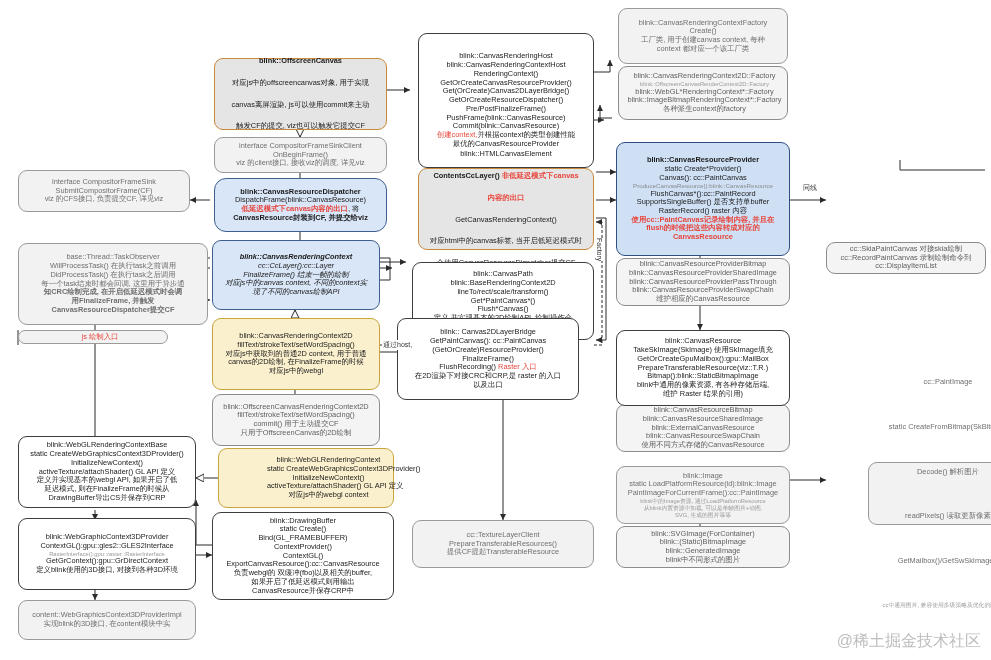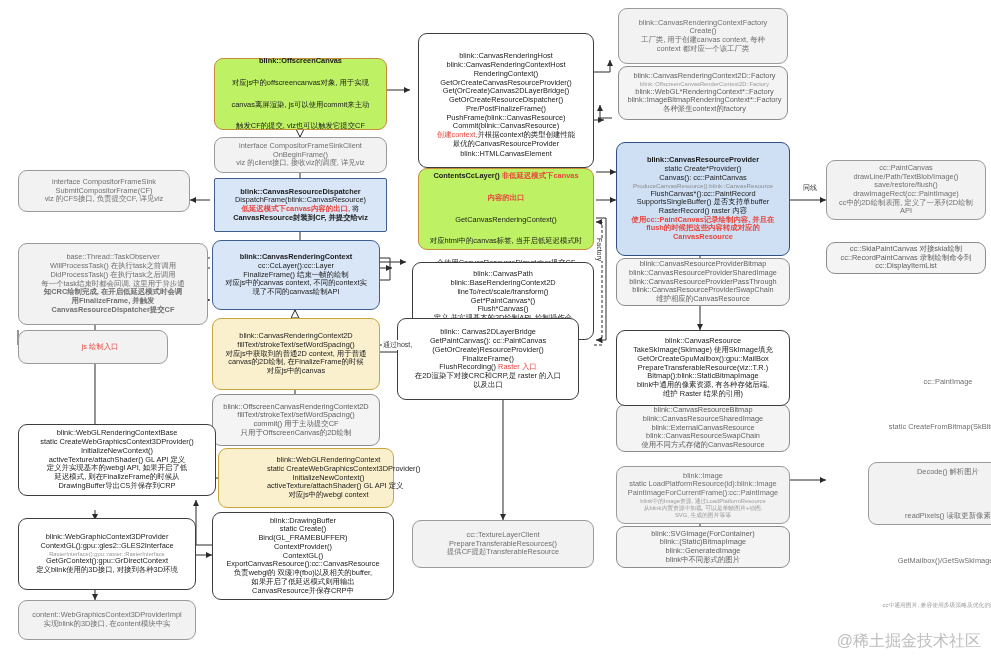--- a/index.html
+++ b/index.html
@@ -3,26 +3,26 @@
 <meta charset="utf-8">
 <style>
   html,body{margin:0;padding:0;background:#ffffff;}
   body{font-family:"Liberation Sans","DejaVu Sans",sans-serif;}
   #canvas-root{position:relative;width:991px;height:660px;overflow:hidden;background:#fff;}
   .node{position:absolute;box-sizing:border-box;border:1px solid #3d3d3d;
         border-radius:9px;text-align:center;line-height:1.18;
         font-size:7.4px;color:#1a1a1a;padding:3px 3px;background:#fff;
         display:flex;flex-direction:column;justify-content:center;align-items:flex-start;}
   .node .ln{display:block;width:100%;white-space:nowrap;overflow:visible;}
-  .sq{border-radius:2px;}
+  .sq{border-radius:12px;}
   .grey{background:#f2f2f2;border-color:#9a9a9a;color:#6f6f6f;}
   .grey2{background:#f4f4f4;border-color:#8c8c8c;color:#5f5f5f;}
   .blue{background:#d9e6f7;border-color:#3f5f8f;}
   .blue2{background:#cfe0f5;border-color:#2f4f7f;}
-  .orange{background:#bef264;border-color:#c98a3c;gap:13px;}
+  .orange{background:#e5e5e5;border-color:#c98a3c;gap:13px;}
   .yellow{background:#fbf0cd;border-color:#c9a63c;}
   .red{color:#e8453c;}
   .bold{font-weight:bold;}
   .small{font-size:6.2px;color:#8a8a8a;}
   .tiny{font-size:5.8px;color:#9a9a9a;}
   svg.edges{position:absolute;left:0;top:0;width:991px;height:660px;pointer-events:none;}
   .lbl{position:absolute;font-size:7px;color:#333;background:#fff;padding:0 1px;}
   .vlbl{position:absolute;font-size:7px;color:#333;background:#fff;
         writing-mode:vertical-rl;}
   .watermark{position:absolute;right:10px;bottom:8px;font-size:16px;color:#bdbdbd;}
@@ -199,63 +199,55 @@
     <span class="ln">Canvas(): cc::PaintCanvas</span>
     <span class="ln small">ProduceCanvasResource():blink::CanvasResource</span>
     <span class="ln">FlushCanvas*():cc::PaintRecord</span>
     <span class="ln">SupportsSingleBuffer() 是否支持单buffer</span>
     <span class="ln">RasterRecord() raster 内容</span>
     <span class="ln red bold">使用cc::PaintCanvas记录绘制内容, 并且在</span>
     <span class="ln red bold">flush的时候把这些内容转成对应的</span>
     <span class="ln red bold">CanvasResource</span>
   </div>
 
-  <div class="node grey" style="left:826px;top:160px;width:160px;height:60px;">
-    <span class="ln">cc::PaintCanvas</span>
-    <span class="ln">drawLine/Path/TextBlob/Image()</span>
-    <span class="ln">save/restore/flush()</span>
-    <span class="ln">drawImageRect(cc::PaintImage)</span>
-    <span class="ln">cc中的2D绘制表面, 定义了一系列2D绘制</span>
-    <span class="ln">API</span>
-  </div>
 
   <div class="node grey2" style="left:826px;top:242px;width:160px;height:32px;">
     <span class="ln">cc::SkiaPaintCanvas 对接skia绘制</span>
     <span class="ln">cc::RecordPaintCanvas 录制绘制命令到</span>
     <span class="ln">cc::DisplayItemList</span>
   </div>
 
   <div class="node grey" style="left:18px;top:243px;width:190px;height:82px;border-radius:9px;">
     <span class="ln">base::Thread::TaskObserver</span>
     <span class="ln">WillProcessTask() 在执行task之前调用</span>
     <span class="ln">DidProcessTask() 在执行task之后调用</span>
     <span class="ln">每一个task结束时都会回调, 这里用于异步通</span>
     <span class="ln bold">知CRC绘制完成, 在开启低延迟模式时会调</span>
     <span class="ln bold">用FinalizeFrame, 并触发</span>
     <span class="ln bold">CanvasResourceDispatcher提交CF</span>
   </div>
 
-  <div class="node grey" style="left:18px;top:330px;width:150px;height:34px;padding-left:17px;">
+  <div class="node grey" style="left:18px;top:330px;width:150px;height:14px;padding-left:17px;">
     <span class="ln red">js 绘制入口</span>
   </div>
 
-  <div class="node blue" style="left:212px;top:240px;width:168px;height:70px;">
+  <div class="node blue" style="left:212px;top:240px;width:168px;height:70px;font-style:italic;">
     <span class="ln bold">blink::CanvasRenderingContext</span>
     <span class="ln">cc::CcLayer():cc::Layer</span>
     <span class="ln">FinalizeFrame() 结束一帧的绘制</span>
     <span class="ln">对应js中的canvas context, 不同的context实</span>
     <span class="ln">现了不同的canvas绘制API</span>
   </div>
 
   <div class="node yellow" style="left:212px;top:318px;width:168px;height:72px;">
     <span class="ln">blink::CanvasRenderingContext2D</span>
     <span class="ln">fillText/strokeText/setWordSpacing()</span>
     <span class="ln">对应js中获取到的普通2D context, 用于普通</span>
     <span class="ln">canvas的2D绘制, 在FinalizeFrame的时候</span>
-    <span class="ln">对应js中的canvas</span>
+    <span class="ln">对应js中的webgl</span>
   </div>
 
   <div class="node grey2" style="left:212px;top:394px;width:168px;height:52px;">
     <span class="ln">blink::OffscreenCanvasRenderingContext2D</span>
     <span class="ln">fillText/strokeText/setWordSpacing()</span>
     <span class="ln">commit() 用于主动提交CF</span>
     <span class="ln">只用于OffscreenCanvas的2D绘制</span>
   </div>
 
   <div class="node" style="left:412px;top:262px;width:182px;height:78px;">
@@ -314,21 +306,21 @@
 
   <div class="node grey" style="left:868px;top:462px;width:160px;height:63px;gap:36px;">
     <span class="ln">cc::PaintImage</span>
     <span class="ln">static CreateFromBitmap(SkBitmap)</span>
     <span class="ln">Decode() 解析图片</span>
     <span class="ln">readPixels() 读取更新像素</span>
     <span class="ln">GetMailbox()/GetSwSkImage()</span>
     <span class="ln tiny">cc中通用图片, 兼容使用多级策略及优化的图片资源</span>
   </div>
 
-  <div class="node" style="left:18px;top:424px;width:198px;height:72px;">
+  <div class="node" style="left:18px;top:436px;width:178px;height:72px;">
     <span class="ln">blink::WebGLRenderingContextBase</span>
     <span class="ln">static CreateWebGraphicsContext3DProvider()</span>
     <span class="ln">InitializeNewContext()</span>
     <span class="ln">activeTexture/attachShader() GL API 定义</span>
     <span class="ln">定义并实现基本的webgl API, 如果开启了低</span>
     <span class="ln">延迟模式, 则在FinalizeFrame的时候从</span>
     <span class="ln">DrawingBuffer导出CS并保存到CRP</span>
   </div>
 
   <div class="node yellow" style="left:218px;top:448px;width:176px;height:60px;padding-left:48px;">

